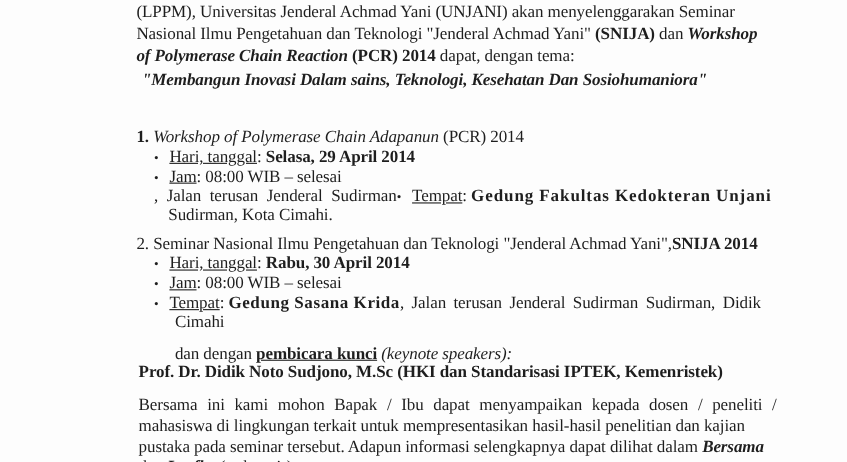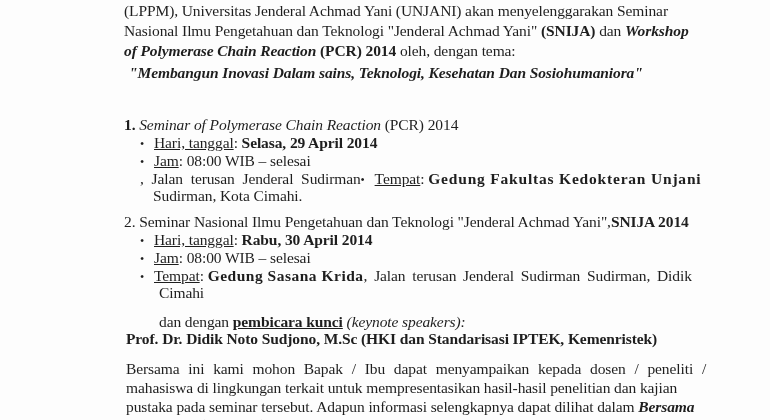--- a/index.html
+++ b/index.html
@@ -32,29 +32,29 @@
   </div>
   <div class="ln" style="left:108px; top:22px;">
     <span>Nasional Ilmu Pengetahuan dan Teknologi "Jenderal Achmad Yani"</span>
     <span class="b">(SNIJA)</span>
     <span>dan</span>
     <span class="b i">Workshop</span>
   </div>
   <div class="ln" style="left:108px; top:42px;">
     <span class="b i">of Polymerase Chain Reaction</span>
     <span class="b">(PCR) 2014</span>
-    <span>oleh, dengan tema:</span>
+    <span>dapat, dengan tema:</span>
   </div>
 
   <div class="ln b i" style="left:113px; top:64px;">"Membangun Inovasi Dalam sains, Teknologi, Kesehatan Dan Sosiohumaniora"</div>
 
 
   <div class="ln" style="left:108px; top:116px;">
     <span class="b">1.</span>
-    <span class="i">Seminar of Polymerase Chain Reaction</span>
+    <span class="i">Workshop of Polymerase Chain Adapanun</span>
     <span>(PCR) 2014</span>
   </div>
   <div class="ln" style="left:124px; top:134px;">
     <span class="bullet">•</span><span class="u">Hari, tanggal</span>: <span class="b">Selasa, 29 April 2014</span>
   </div>
   <div class="ln" style="left:124px; top:152px;">
     <span class="bullet">•</span><span class="u">Jam</span>: <span>08:00 WIB – selesai</span>
   </div>
   <div class="ln just" style="left:124px; top:170px; width:530px;">
     <span style="word-spacing:4px">, Jalan terusan Jenderal Sudirman</span>

